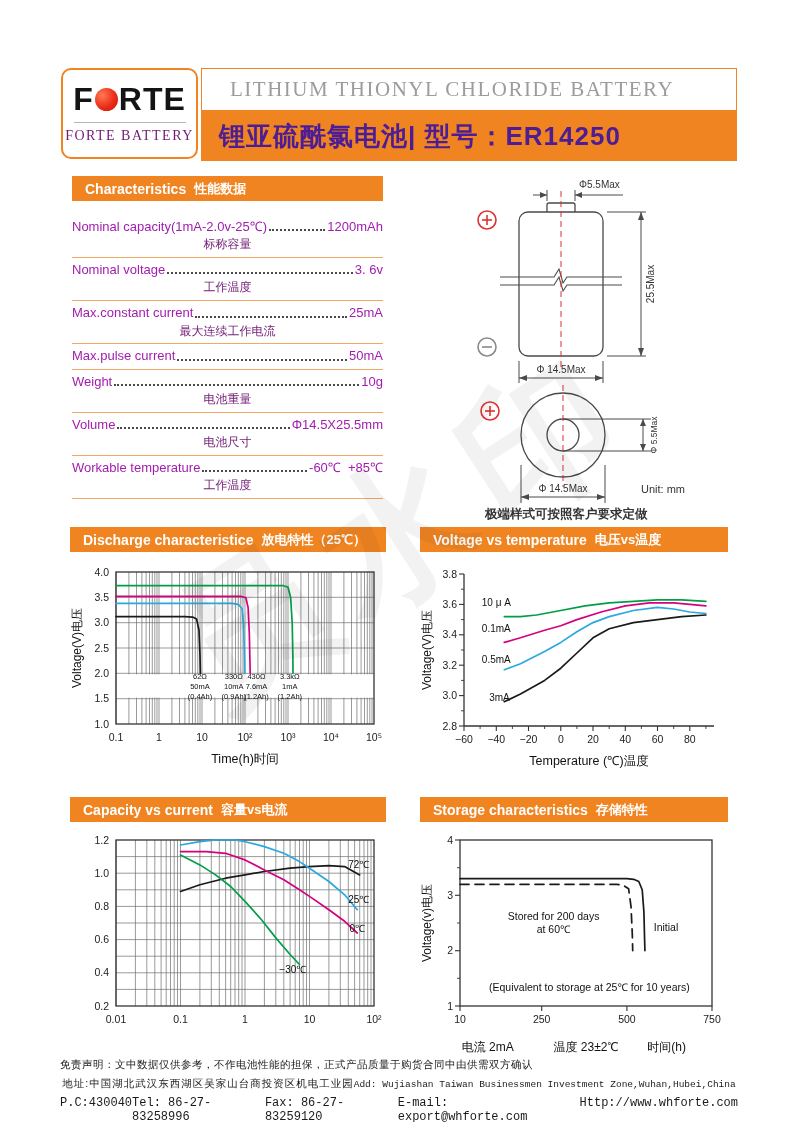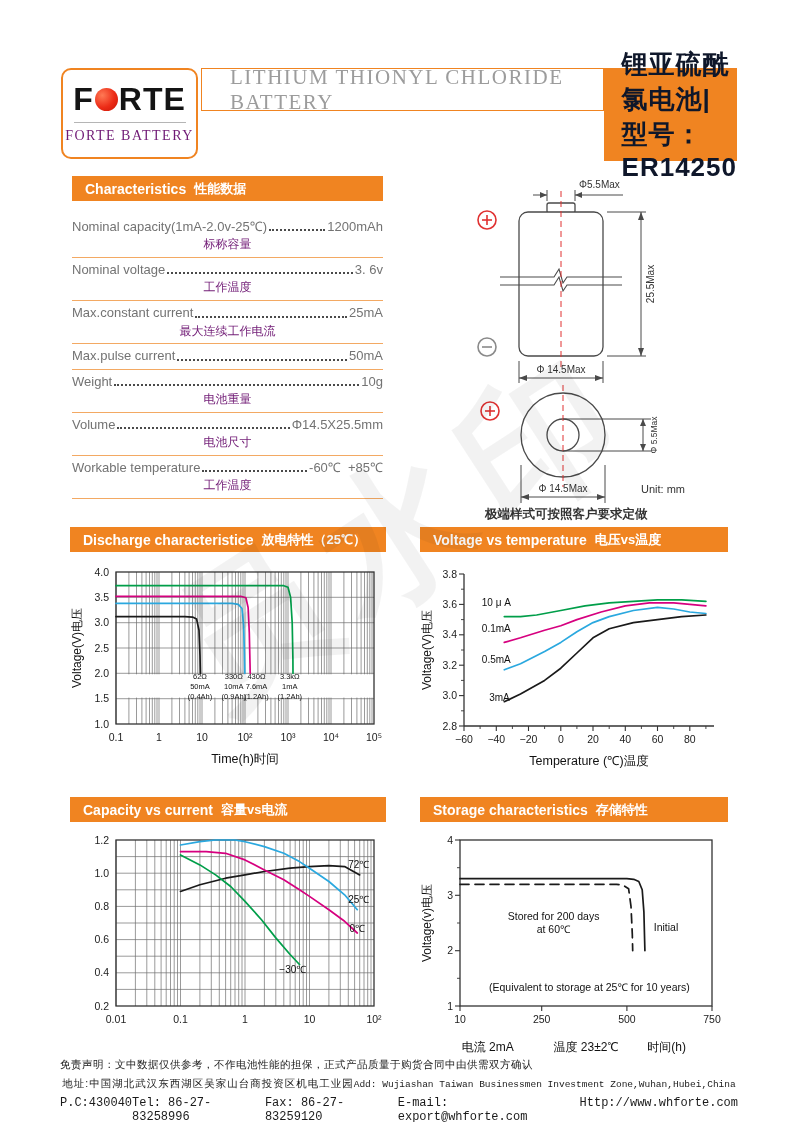--- a/index.html
+++ b/index.html
@@ -8,38 +8,38 @@
 
   
   .hdr{position:absolute;left:61px;top:68px;width:676px;height:93px;display:flex;}
   .logo{width:137px;height:91px;border:2px solid #f08421;border-radius:10px;background:#fff;
         box-sizing:border-box;display:flex;flex-direction:column;align-items:center;justify-content:center;}
   .logo-brand{font-size:32px;font-weight:bold;color:#141414;line-height:1;display:flex;align-items:center;letter-spacing:1px;}
   .logo-ball{width:23px;height:23px;border-radius:50%;margin:0 1px;
              background:radial-gradient(circle at 32% 32%,#ff7a55 0%,#ec2c17 55%,#c61405 100%);}
   .logo-divider{width:112px;height:1px;background:#b5b5b5;margin:7px 0 5px;}
   .logo-sub{font-family:"Liberation Serif",serif;font-size:14px;color:#701a75;letter-spacing:1.5px;}
-  .hdr-right{flex:1;margin-left:3px;display:flex;flex-direction:row;}
+  .hdr-right{flex:1;margin-left:3px;display:flex;flex-direction:column;}
   .hdr-entitle{border:1px solid #f08421;height:43px;box-sizing:border-box;display:flex;align-items:center;
                padding-left:28px;font-family:"Liberation Serif",serif;font-size:21px;color:#9c9c9c;letter-spacing:1.5px;}
-  .hdr-banner{flex:1;background:#f08421;color:#0f172a;display:flex;align-items:center;
+  .hdr-banner{flex:1;background:#f08421;color:#4c1d95;display:flex;align-items:center;
               padding-left:18px;font-size:26px;font-weight:bold;letter-spacing:1px;}
 
   
   .sec-banner{background:#f08421;color:#fff;height:25px;display:flex;align-items:center;padding-left:13px;box-sizing:border-box;}
   .sb-en{font-size:14px;font-weight:bold;text-align:center;}
   .sb-zh{font-size:13px;font-weight:bold;margin-left:8px;}
 
   
   .chars{position:absolute;left:72px;top:176px;width:311px;}
   .spec-list{margin-top:14px;}
   .spec-item{padding:4px 0 5px;border-top:1px solid #f3a963;}
   .spec-item:first-child{border-top:none;}
   .spec-item:last-child{border-bottom:1px solid #f3a963;}
-  .spec-line1{display:flex;align-items:flex-end;font-size:13px;color:#737373;line-height:1.18;}
+  .spec-line1{display:flex;align-items:flex-end;font-size:13px;color:#a21caf;line-height:1.18;}
   .spec-dots{flex:1;border-bottom:2px dotted #4a4a4a;margin:0 2px 3px;}
   .spec-val{white-space:pre;}
   .spec-zh{font-size:12px;color:#701a75;margin-top:4px;line-height:1.15;text-align:center;}
 
   
   .diagram{position:absolute;left:445px;top:175px;}
 
   
   .chart-block{position:absolute;width:316px;}
   #cbA{left:70px;top:527px;}

